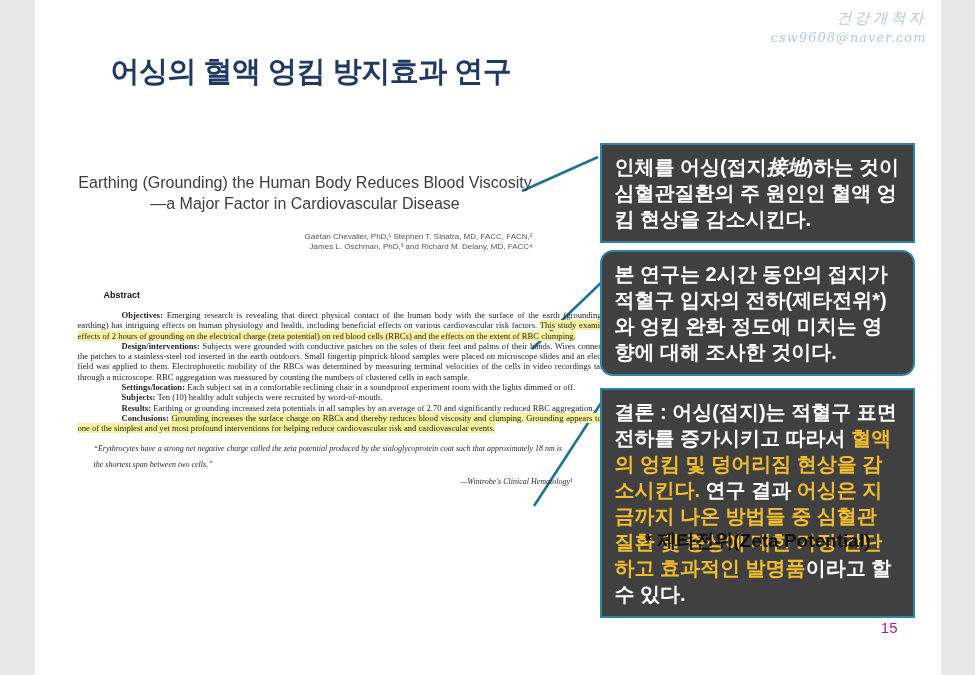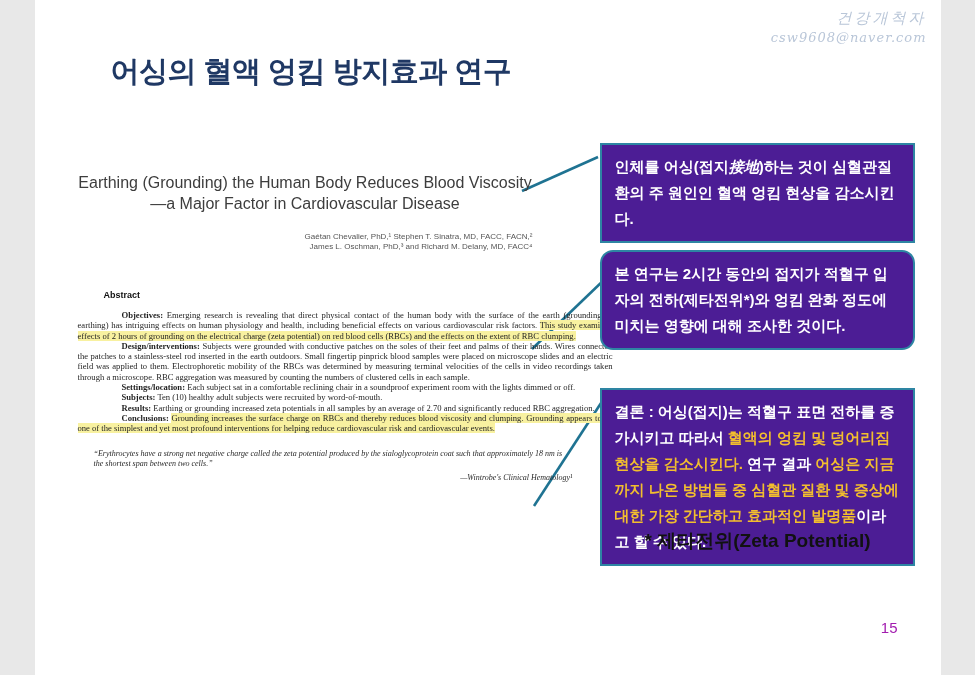--- a/index.html
+++ b/index.html
@@ -24,26 +24,26 @@
     font-family:"Liberation Sans",sans-serif;font-size:16px;line-height:21px;color:#3d3d3d;}
   .paper-authors{margin:18px 80px 0 0;text-align:right;
     font-family:"Liberation Sans",sans-serif;font-size:8px;line-height:10px;color:#555;}
   .abstract-heading{margin:38px 0 0 26px;
     font-family:"Liberation Sans",sans-serif;font-weight:bold;font-size:9px;color:#111;}
   .abstract-body{margin-top:10px;font-size:8.6px;line-height:10.3px;text-align:justify;}
   .abstract-body p{margin:0;}
   .run-lead{font-weight:bold;padding-left:44px;}
   .run-hl{background:#F8F1A0;}
   .run-italic{font-style:italic;}
-  .paper-quote{margin:15px 40px 0 16px;font-style:italic;font-size:8px;line-height:10px;color:#2a2a2a;}
+  .paper-quote{margin:7px 40px 0 16px;font-style:italic;font-size:8px;line-height:16px;color:#2a2a2a;}
   .quote-attribution{margin:4px 40px 0 0;text-align:right;font-style:italic;font-size:8px;color:#2a2a2a;}
   
   .callout{position:absolute;left:565px;width:315px;box-sizing:border-box;
-    background:#4c1d95;border:2px solid #2E85A3;
-    color:#ffffff;font-weight:bold;font-size:15px;line-height:26px;
+    background:#404040;border:2px solid #2E85A3;
+    color:#ffffff;font-weight:bold;font-size:20px;line-height:26px;
     padding:9px 13px;}
   .callout-1{top:143px;min-height:69px;}
   .callout-2{top:250px;min-height:97px;border-radius:13px;}
   .callout-3{top:388px;min-height:149px;}
   .run-gold{color:#F2BE2E;}
   
   .zeta-label{position:absolute;top:528px;right:70px;
     font-size:19px;font-weight:bold;color:#111;}
   .zeta-note{position:absolute;top:556px;left:438px;width:490px;
     text-align:center;font-size:13.5px;font-weight:bold;color:#161616;line-height:22px;}

